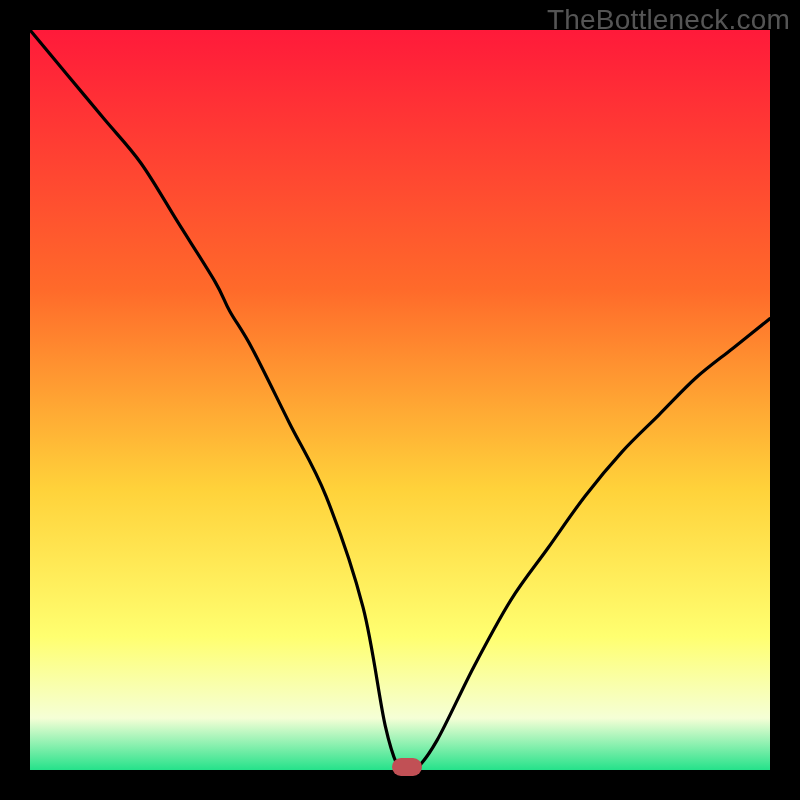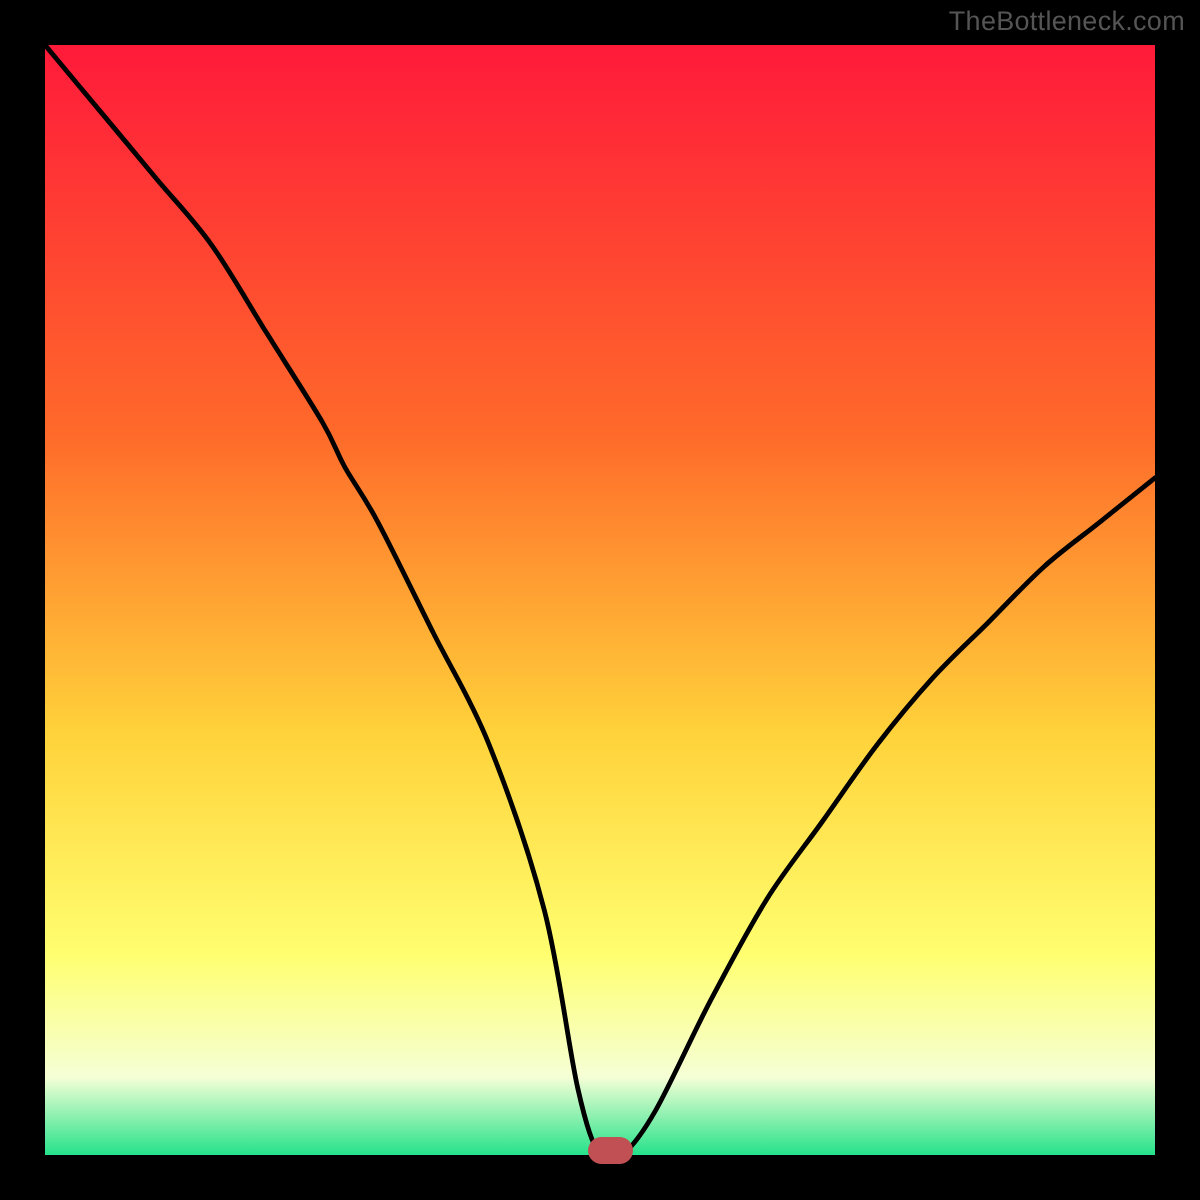--- a/index.html
+++ b/index.html
@@ -9,21 +9,21 @@
     background: #000;
     font-family: Arial, Helvetica, sans-serif;
     position: relative;
     overflow: hidden;
   }
   .watermark {
     position: absolute;
     top: 4px;
     right: 10px;
     color: #555;
-    font-size: 18px;
+    font-size: 28px;
     font-weight: 500;
     z-index: 10;
     letter-spacing: 0.2px;
   }
   .plot-area {
     position: absolute;
     left: 30px;
     top: 30px;
     width: 740px;
     height: 740px;

